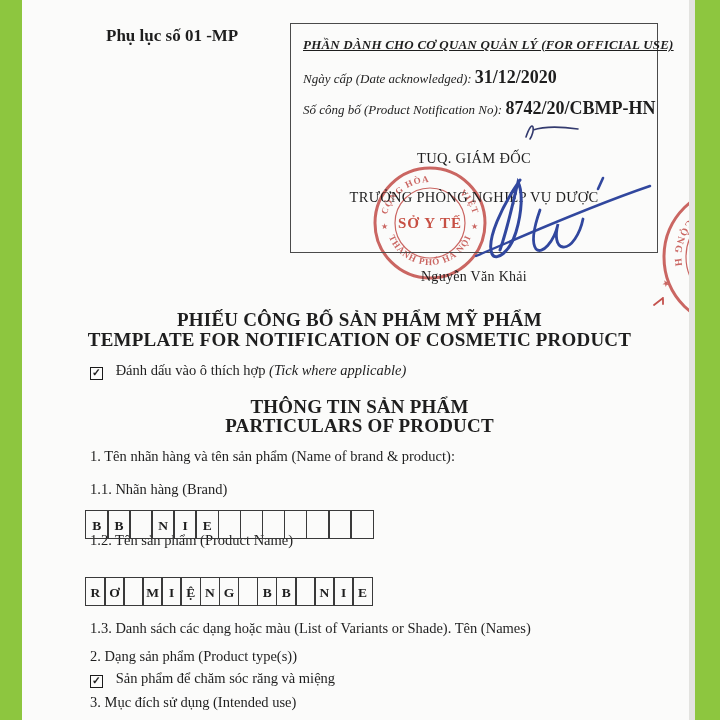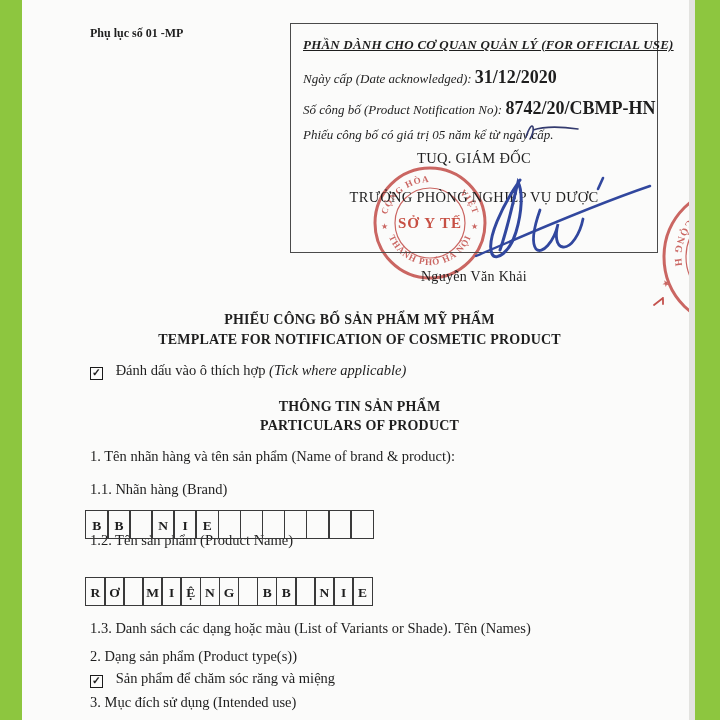--- a/index.html
+++ b/index.html
@@ -11,21 +11,21 @@
   .gray-line { position:absolute; top:0; bottom:0; background:#e3e3e0; z-index:9; }
   .bold { font-weight:bold; }
   .it { font-style:italic; }
   .official-box { position:absolute; left:290px; top:23px; width:368px; height:230px;
                   border:1.6px solid #4a4a4a; background:transparent; z-index:3; }
   .box-line { position:absolute; left:12px; right:10px; font-size:13px; white-space:nowrap; }
   .box-title { font-size:13px; font-weight:bold; font-style:italic; text-decoration:underline; letter-spacing:.2px; }
   .val { font-style:normal; font-weight:bold; font-size:18px; }
   .signer { position:absolute; left:0; right:0; text-align:center; font-weight:normal; font-size:14.5px; letter-spacing:.3px; }
   .doc-title { position:absolute; left:22px; right:23px; text-align:center; font-weight:bold;
-               font-size:14px; line-height:20px; letter-spacing:.2px; }
+               font-size:19px; line-height:20px; letter-spacing:.2px; }
   .body-line { position:absolute; left:90px; font-size:14.5px; }
   .cb { display:inline-flex; width:13px; height:13px; border:1.6px solid #1a1a1a;
         align-items:center; justify-content:center; font-size:10.5px; font-weight:bold;
         margin-right:9px; vertical-align:-1px; line-height:1; }
   .grid { position:absolute; left:85px; display:flex; z-index:2; }
   .grid .cell { height:29px; border:1.5px solid #3a3a3a; margin-right:-1.5px;
                 display:flex; align-items:center; justify-content:center;
                 font-weight:bold; font-size:13.5px; padding-top:3px; }
   .grid-brand .cell { width:23.6px; }
   .grid-product .cell { width:20.6px; }
@@ -35,33 +35,32 @@
 </style>
 </head>
 <body>
 
 <div class="page">
 
   <div class="green-strip" style="left:0; width:22px;"></div>
   <div class="gray-line" style="left:689px; width:6px;"></div>
   <div class="green-strip" style="left:695px; width:25px;"></div>
 
-  <div class="abs bold" style="left:90px; top:26px; font-size:12px;">Phụ lục số 01 -MP</div>
+  <div class="abs bold" style="left:106px; top:26px; font-size:17px;">Phụ lục số 01 -MP</div>
 
   <div class="official-box">
     <div class="box-line box-title" style="top:13px;">PHẦN DÀNH CHO CƠ QUAN QUẢN LÝ (FOR OFFICIAL USE)</div>
     <div class="box-line it" style="top:43px;">
       <span>Ngày cấp (Date acknowledged):</span>
       <span class="val">31/12/2020</span>
     </div>
     <div class="box-line it" style="top:74px;">
       <span>Số công bố (Product Notification No):</span>
       <span class="val">8742/20/CBMP-HN</span>
     </div>
-    <div class="box-line it" style="top:103px;">Phiếu công bố có giá trị 05 năm kể từ ngày cấp.</div>
     <div class="signer" style="top:126px;">TUQ. GIÁM ĐỐC</div>
     <div class="signer" style="top:145px;margin-top:20px;">TRƯỞNG PHÒNG NGHIỆP VỤ DƯỢC</div>
     <div class="signer" style="top:245px; font-size:14px; z-index:5;">Nguyễn Văn Khải</div>
   </div>
 
   <svg class="ink-mark" style="left:520px; top:120px;" width="62" height="22" viewBox="0 0 62 22">
     <path d="M 6,17 C 9,8 12,4 13,7 C 14,10 12,16 10,19 M 13,10 C 25,6 44,7 58,9" fill="none" stroke="#333a6e" stroke-width="1.6" stroke-linecap="round"></path>
   </svg>
 
   <svg class="stamp-svg" style="left:368px; top:161px;" width="124" height="124" viewBox="0 0 124 124">

